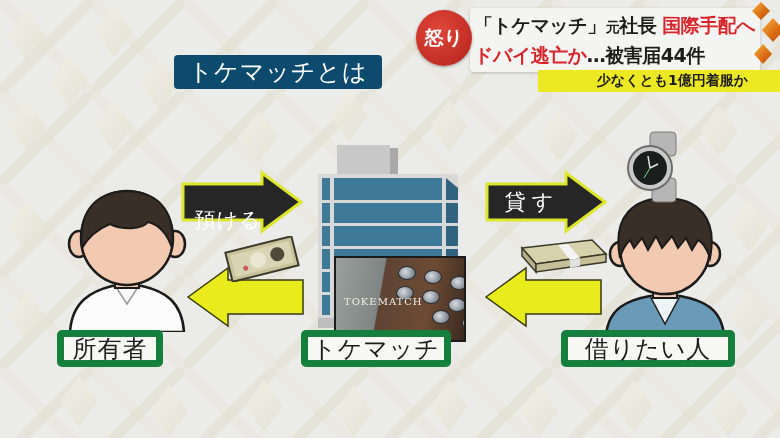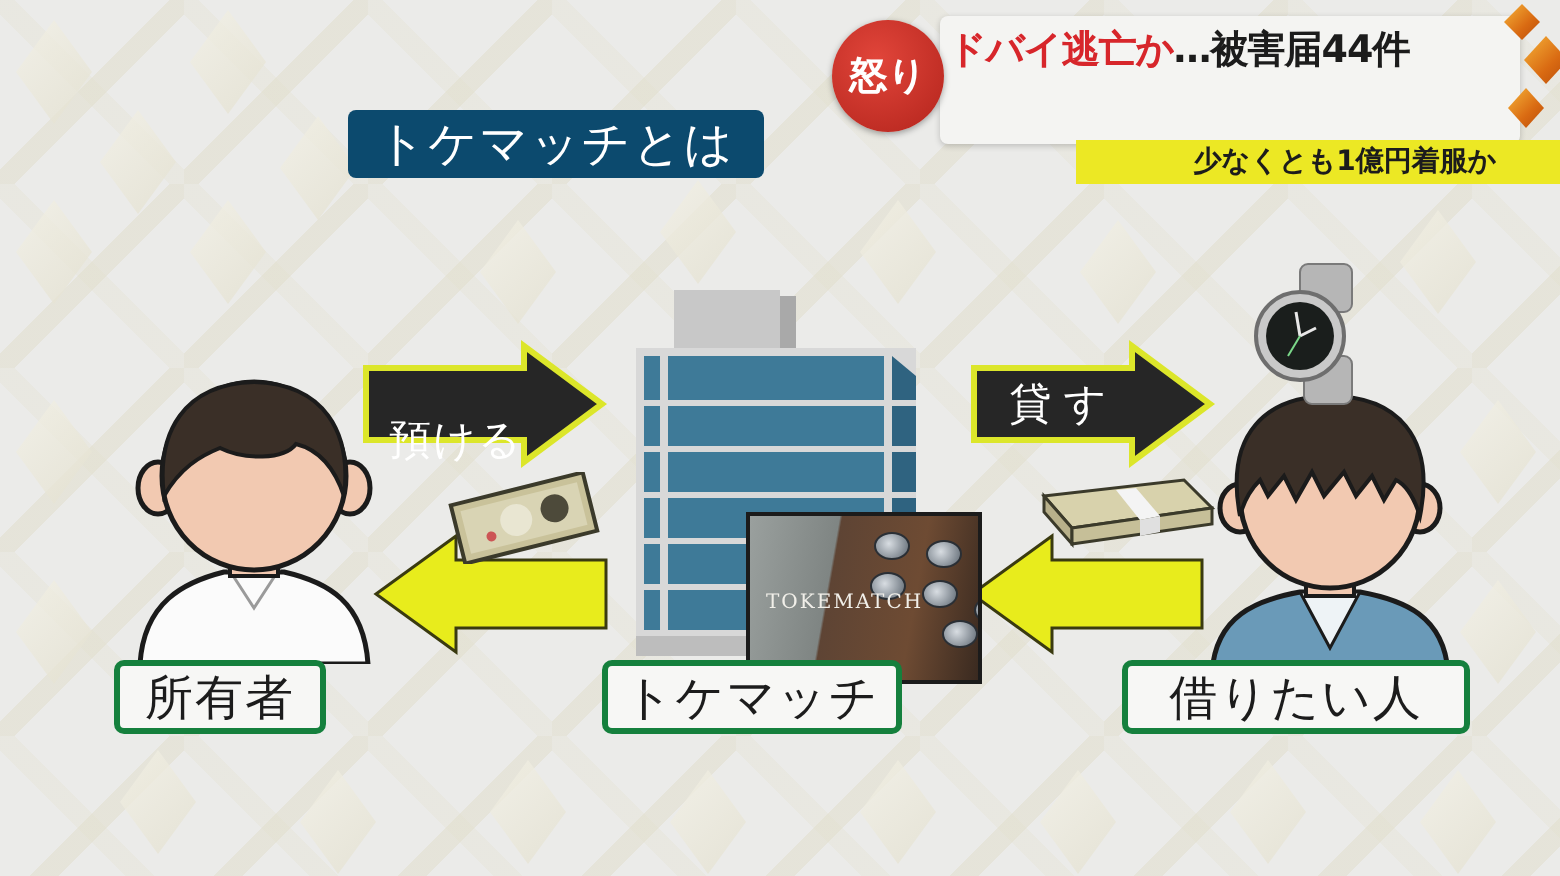--- a/index.html
+++ b/index.html
@@ -62,27 +62,27 @@
   .title-box {
     position: absolute; left: 174px; top: 55px; width: 208px; height: 34px;
     background: #0c4a6e; border-radius: 4px; color: #fff;
     font-size: 24px; display: flex; align-items: center; justify-content: center;
     letter-spacing: 1px;
   }
 
   
   .person { position: absolute; }
   .label-box {
-    position: absolute; background: #f7f7f5; border: 3px solid #15803d; border-radius: 5px;
+    position: absolute; background: #f7f7f5; border: 7px solid #15803d; border-radius: 5px;
     color: #1c1c1c; font-size: 24px; display: flex; align-items: center; justify-content: center;
     letter-spacing: 1px;
   }
 
   .photo {
-    position: absolute; left: 373px; top: 256px; width: 118px; height: 86px;
+    position: absolute; left: 334px; top: 256px; width: 132px; height: 86px;
     border: 2px solid #1b1b1b; overflow: hidden;
     background: linear-gradient(100deg, #9aa09e 0%, #7f8583 35%, #5e4434 36%, #6e4b33 70%, #3a2a20 100%);
   }
   .photo .brand {
     position: absolute; left: 8px; top: 38px; color: #f1efe9; font-family: "DejaVu Serif", serif;
     font-size: 10px; letter-spacing: 1px;
   }
   .watch-dot {
     position: absolute; width: 18px; height: 14px; border-radius: 50%;
     background: radial-gradient(circle at 40% 40%, #d8dde2, #5c6670);
@@ -113,20 +113,24 @@
 <div class="diamond" style="left:150px;top:385px"></div>
 <div class="diamond" style="left:245px;top:380px"></div>
 <div class="diamond" style="left:335px;top:385px"></div>
 <div class="diamond" style="left:430px;top:380px"></div>
 <div class="diamond" style="left:520px;top:385px"></div>
 <div class="diamond" style="left:615px;top:380px"></div>
 <div class="diamond" style="left:710px;top:385px"></div>
 
 <div class="badge">怒り</div>
 <div class="headline">
+  <div class="hl-line">
+    <span class="hl-dark">「トケマッチ」</span><span class="hl-dark hl-small">元</span><span class="hl-dark">社長</span>
+    <span class="hl-red">国際手配へ</span>
+  </div>
   <div class="hl-line">
     <span class="hl-red">ドバイ逃亡か</span><span class="hl-dark">…被害届44件</span>
   </div>
 </div>
 <div class="subline">少なくとも1億円着服か</div>
 <div class="gold-gem" style="left:752px;top:2px;width:18px;height:18px"></div>
 <div class="gold-gem" style="left:762px;top:18px"></div>
 <div class="gold-gem" style="left:754px;top:44px;width:18px;height:20px"></div>
 
 <div class="title-box">トケマッチとは</div>

